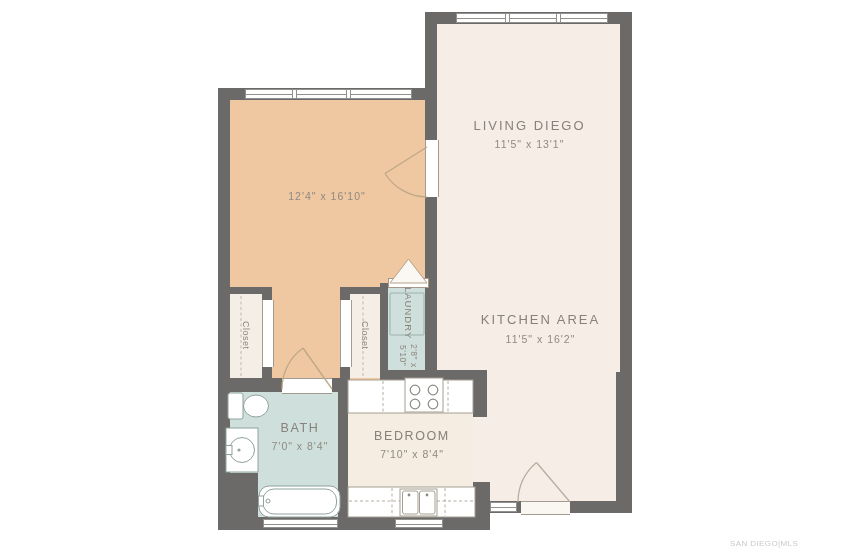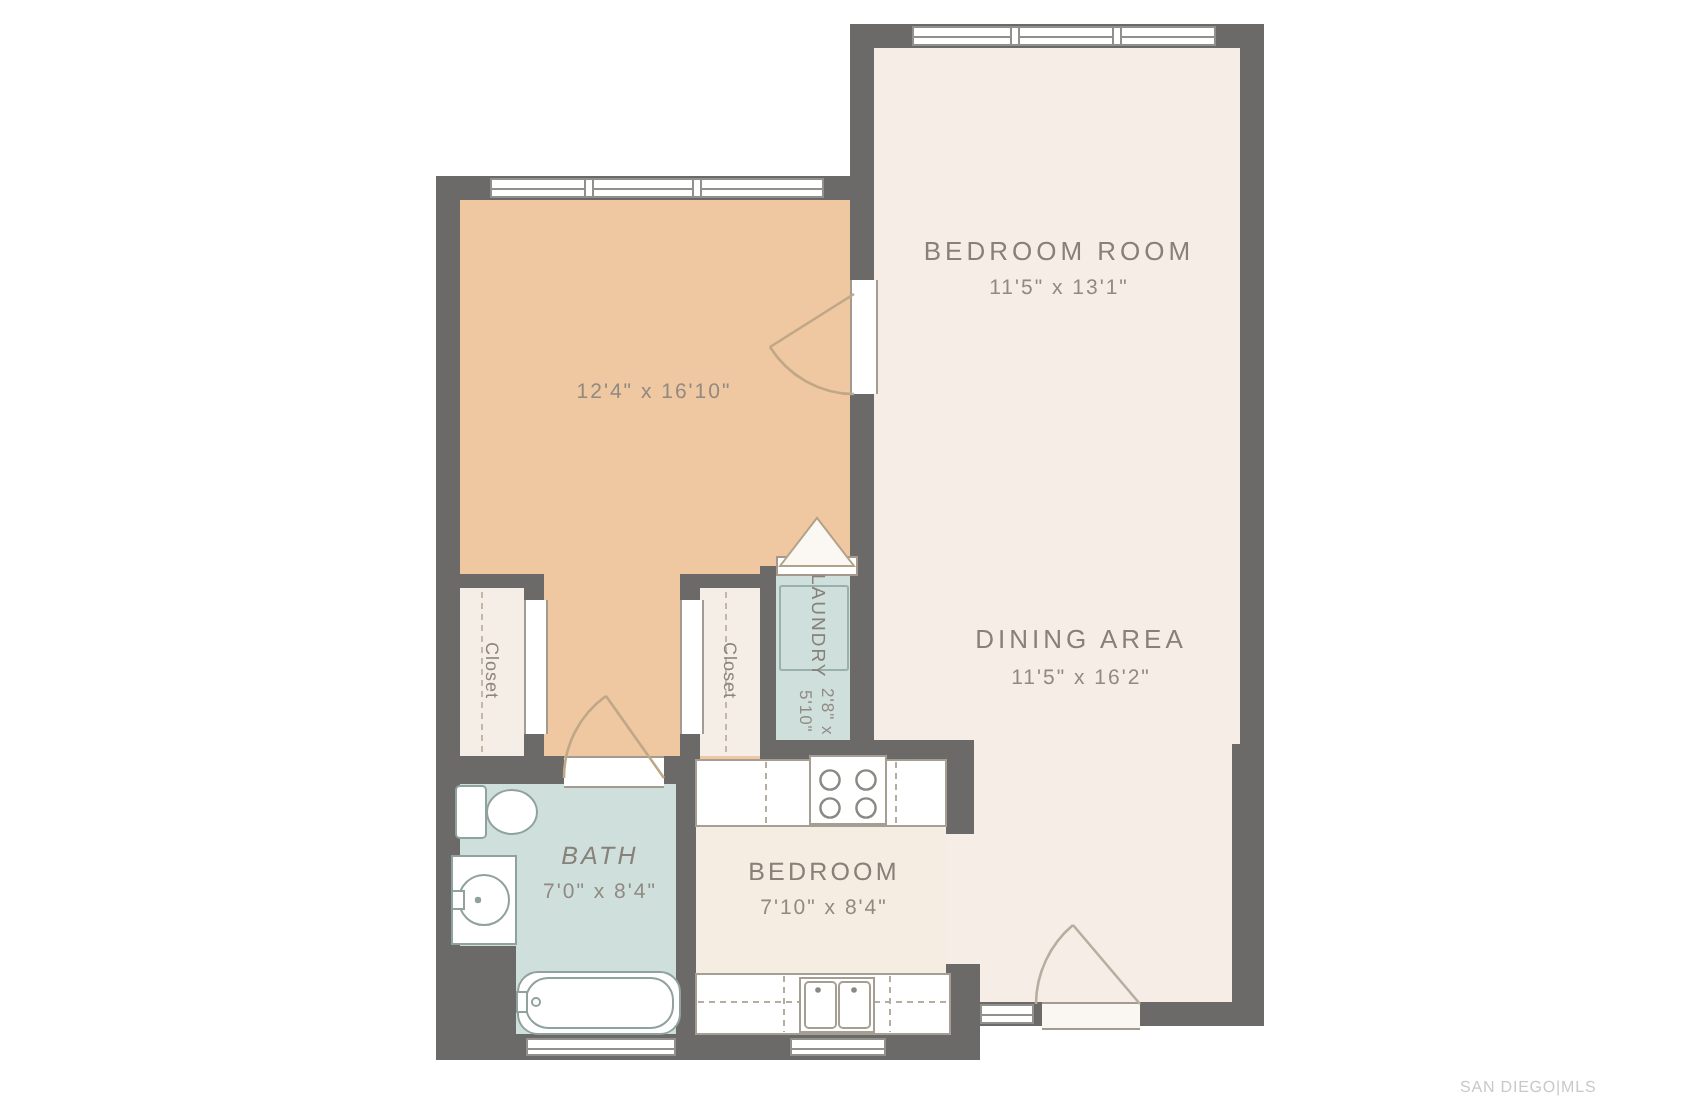--- a/index.html
+++ b/index.html
@@ -140,29 +140,29 @@
       <circle cx="239" cy="450" r="1.6" fill="#8fa29e"></circle>
     </g>
     <g>
       <rect x="259" y="486" width="81" height="31" rx="10" fill="#ffffff" stroke="#8fa29e" stroke-width="1"></rect>
       <rect x="263" y="489" width="73.5" height="25" rx="11" fill="none" stroke="#8fa29e" stroke-width="1"></rect>
       <rect x="258.5" y="496" width="5" height="10" fill="#ffffff" stroke="#8fa29e" stroke-width="1"></rect>
       <circle cx="268" cy="501" r="2" fill="none" stroke="#8fa29e" stroke-width="1"></circle>
     </g>
   </svg>
 
-  <div class="lbl" style="left:437px;top:118px;width:185px;">BEDROOM ROOM</div>
+  <div class="lbl" style="left:437px;top:118px;width:185px;">LIVING DIEGO</div>
   <div class="dim" style="left:437px;top:138px;width:185px;">11'5" x 13'1"</div>
 
   <div class="dim" style="left:232px;top:190px;width:190px;">12'4" x 16'10"</div>
 
-  <div class="lbl" style="left:448px;top:312px;width:185px;">DINING AREA</div>
+  <div class="lbl" style="left:448px;top:312px;width:185px;">KITCHEN AREA</div>
   <div class="dim" style="left:448px;top:333px;width:185px;">11'5" x 16'2"</div>
 
-  <div class="lbl sm" style="left:258px;top:421px;width:84px;font-style:italic;">BATH</div>
+  <div class="lbl sm" style="left:258px;top:421px;width:84px;">BATH</div>
   <div class="dim" style="left:258px;top:440px;width:84px;">7'0" x 8'4"</div>
 
   <div class="lbl sm" style="left:352px;top:429px;width:120px;">BEDROOM</div>
   <div class="dim" style="left:352px;top:448px;width:120px;">7'10" x 8'4"</div>
 
   <div class="vert" style="left:390px;top:287px;width:36px;height:86px;">
     <div class="vname">LAUNDRY</div>
     <div class="vdim">2'8" x 5'10"</div>
   </div>
 

